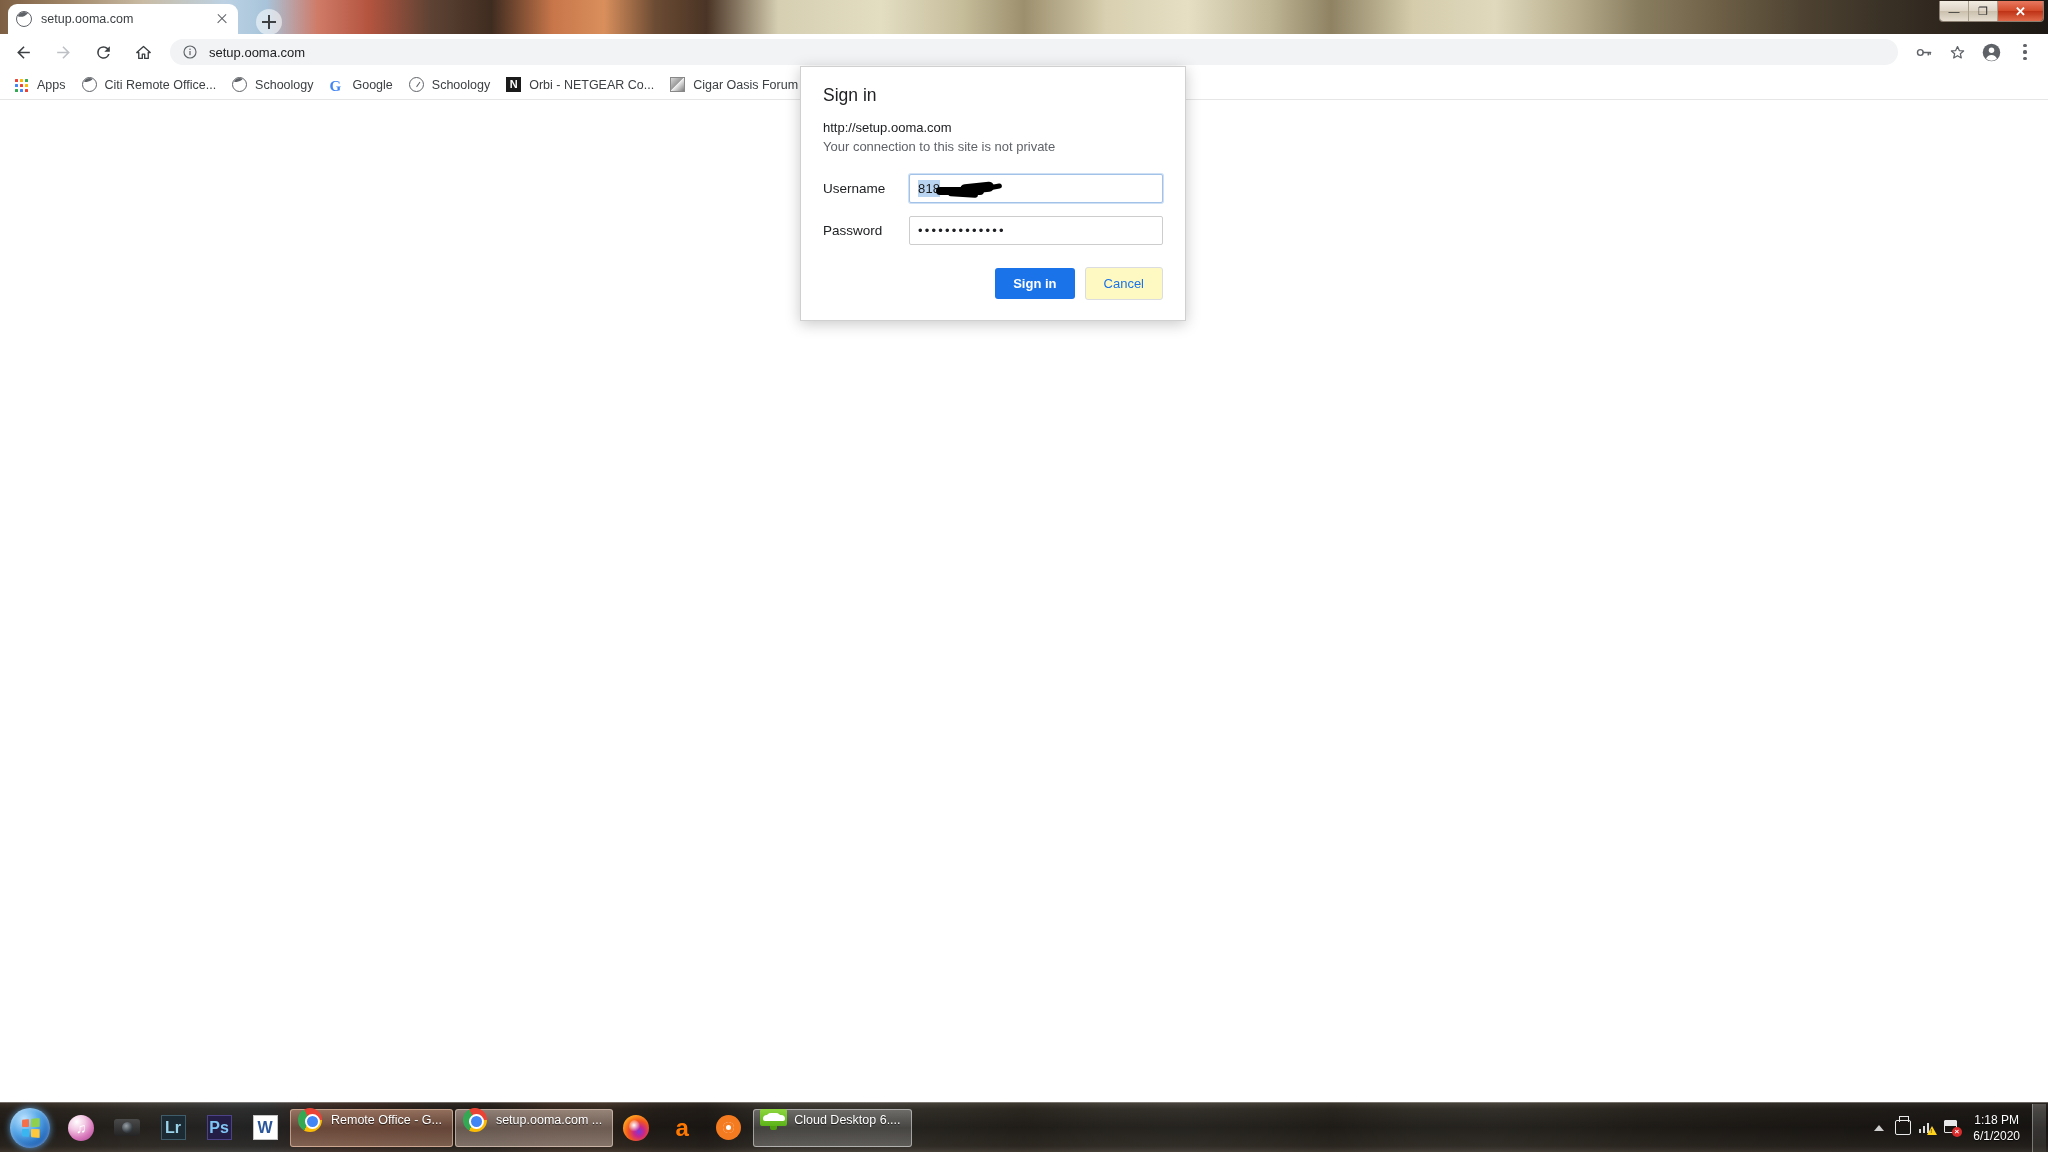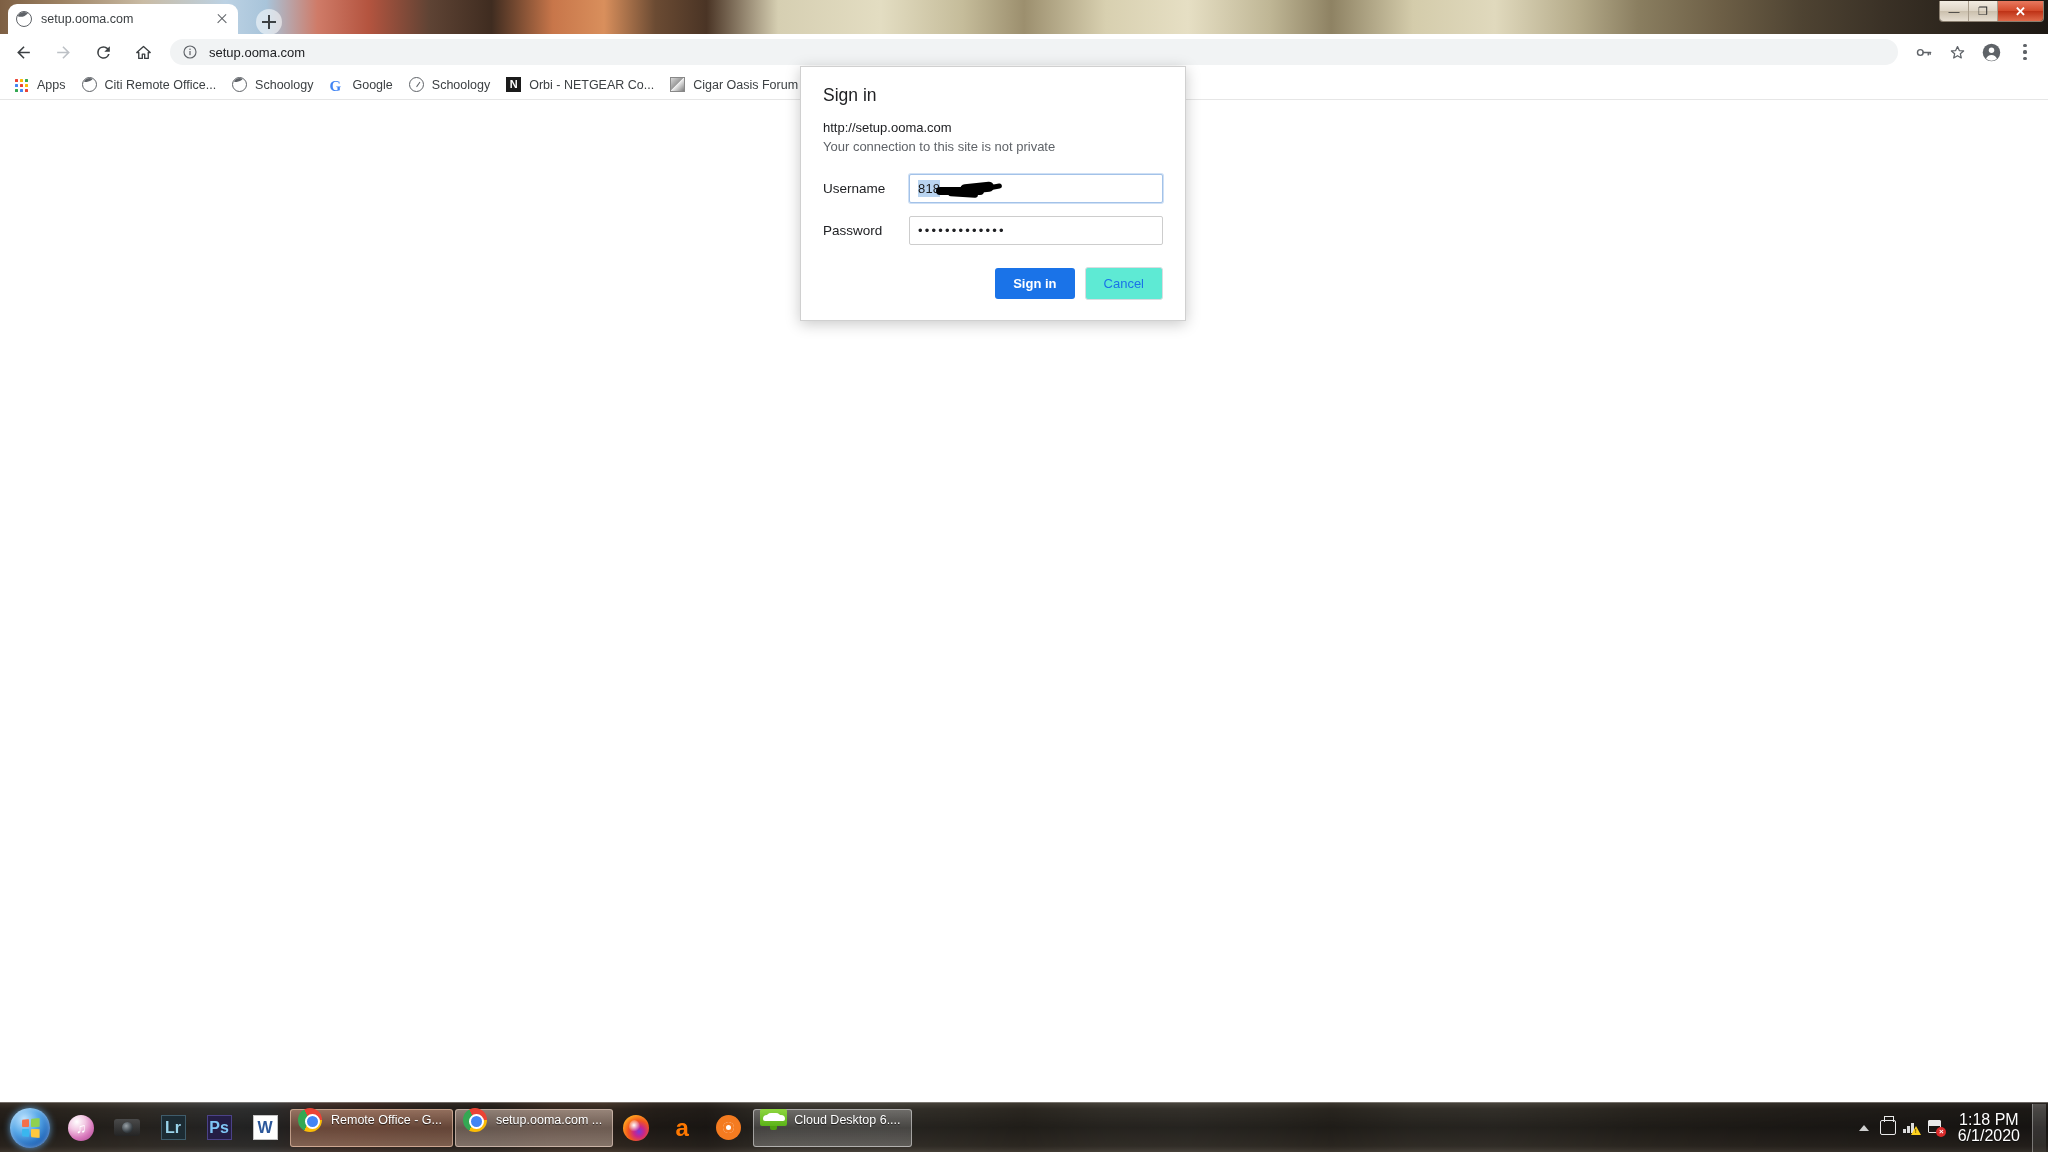--- a/index.html
+++ b/index.html
@@ -240,21 +240,21 @@
   .pw-dots { letter-spacing: 2.2px; font-size: 13px; color: #202124; }
 
   #dlg-actions { display: flex; justify-content: flex-end; align-items: center; margin-top: 22px; gap: 10px; }
   #btn-signin {
     background: #1a73e8; color: #fff; border: none;
     font-size: 13px; font-weight: bold;
     padding: 8px 18px; border-radius: 3px; cursor: pointer;
     font-family: "Liberation Sans", sans-serif;
   }
   #btn-cancel {
-    background: #5eead4; color: #1a73e8; border: 1px solid #dadce0;
+    background: #fef9c3; color: #1a73e8; border: 1px solid #dadce0;
     font-size: 13px; padding: 8px 18px; border-radius: 3px; cursor: pointer;
     font-family: "Liberation Sans", sans-serif;
   }
 
   
   #taskbar {
     position: absolute; left: 0; bottom: 0; width: 2048px; height: 50px;
     background: linear-gradient(180deg,
         rgba(48,44,40,0.72) 0%,
         rgba(30,27,24,0.80) 12%,
@@ -365,21 +365,21 @@
   .warn { position:absolute; right:-1px; bottom:0px; width:0;height:0;
      border-left:5px solid transparent;border-right:5px solid transparent;border-bottom:9px solid #ffd21e; }
   .warn::after{content:"!";position:absolute;left:-1.5px;top:2px;font-size:6px;color:#5a4500;font-weight:bold;line-height:1;}
   .flagico { width:15px;height:15px; position:relative; }
   .flagico .fl { position:absolute; left:0; top:0; width:13px; height:13px; border:1.6px solid #e8e8e8; border-radius:1px; }
   .flagico .fl::after{content:"";position:absolute;left:0;top:0;width:100%;height:45%;background:#e8e8e8;}
   .flagico .x { position:absolute; right:-3px; bottom:-2px; width:10px;height:10px;border-radius:50%;background:#d92b2b;
      color:#fff;font-size:8px;line-height:10px;text-align:center;font-weight:bold; }
   #tray-clock { display:flex; flex-direction:column; align-items:center; justify-content:center;
      padding: 0 10px; cursor: pointer; }
-  #tray-clock span { font-size: 16px; color: #ffffff; text-shadow: 0 1px 1px rgba(0,0,0,0.75); line-height: 16px; }
+  #tray-clock span { font-size: 12px; color: #ffffff; text-shadow: 0 1px 1px rgba(0,0,0,0.75); line-height: 16px; }
   #show-desktop { width: 14px; height: 48px; margin-left: 2px;
      background: linear-gradient(180deg, rgba(255,255,255,0.22), rgba(255,255,255,0.05));
      border-left: 1px solid rgba(255,255,255,0.35); cursor: pointer; }
 </style>
 </head>
 <body>
 
 <div id="desktop"></div>
 
 <div id="chrome-window">

